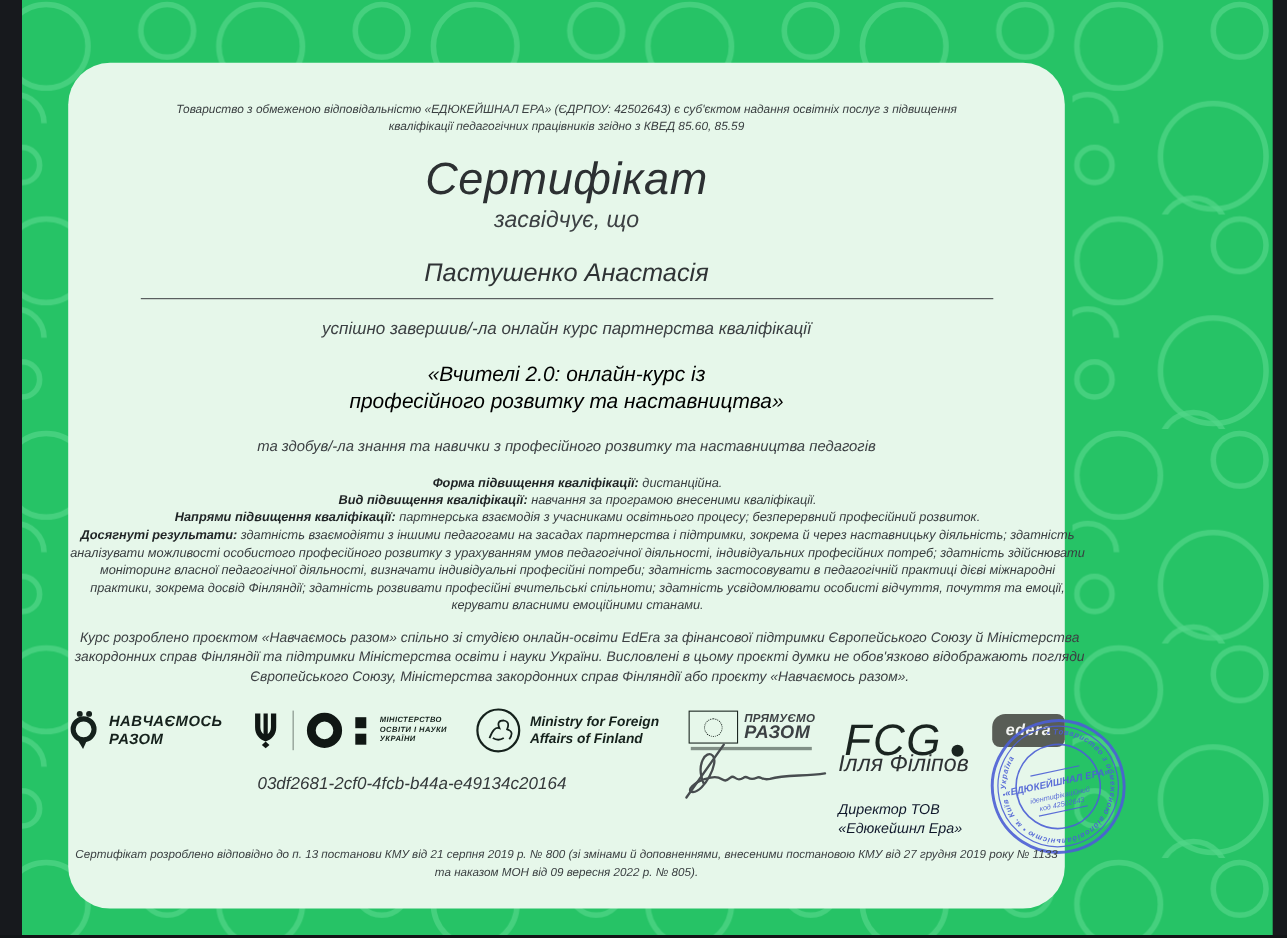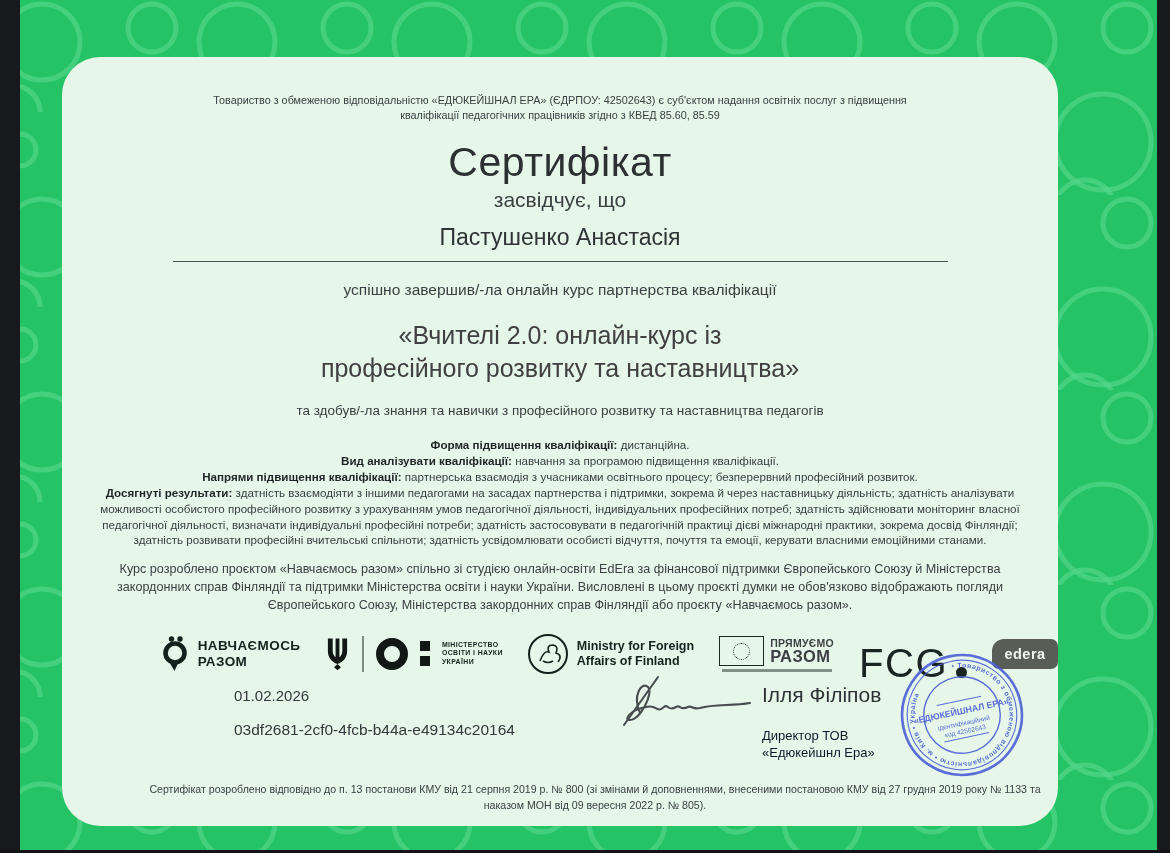--- a/index.html
+++ b/index.html
@@ -10,38 +10,38 @@
     background: #26c366;
     font-family: "Liberation Sans", sans-serif;
   }
   .bgsvg { position:absolute; left:0; top:0; z-index:0; }
   .edge { position:absolute; background:#17191d; z-index:6; }
   .edge-left { left:0; top:0; width:20px; height:853px; }
   .edge-right { right:0; top:0; width:13px; height:853px; }
   .edge-bottom { left:0; bottom:0; width:1170px; height:3px; background:#121417; }
 
   .card {
-    position:absolute; left:62px; top:57px; width:996px; height:769px;
+    position:absolute; left:62px; top:57px; width:906px; height:769px;
     background:#e6f7ea; border-radius:38px; z-index:4;
-    text-align:center; color:#3c4043;
+    text-align:center; color:#3c4043;font-style:italic;
   }
   .issuer { padding-top:36px; font-size:10.8px; line-height:1.4; width:715px; margin:0 auto; color:#3b4042; }
   .title  { margin-top:16px; font-size:41px; font-weight:400; color:#2c3032; letter-spacing:.5px; }
   .subtitle { margin-top:2px; font-size:21px; }
-  .name { margin-top:12px; font-size:23px; color:#2f3335; }
+  .name { margin-top:22px; font-size:23px; color:#2f3335; }
   .rule { width:775px; height:1px; background:#4a4e50; margin:10px auto 0; }
   .completion { margin-top:19px; font-size:15.5px; }
-  .course { margin-top:20px; font-size:25px; line-height:1.3; color:#404040; }
+  .course { margin-top:20px; font-size:19px; line-height:1.3; color:#000000; }
   .duration { margin-top:3px; font-size:17px; }
   .skills { margin-top:19px; font-size:13.5px; }
   .details { margin-top:19px; font-size:11.6px; line-height:1.37; width:926px; margin-left:auto; margin-right:auto; color:#383d3f; }
   .details b { color:#1f2325; }
   .funding { margin-top:13px; font-size:12.6px; line-height:1.42; width:930px; margin-left:auto; margin-right:auto; }
 
-  .logos { margin-top:11px; display:flex; align-items:center; justify-content:flex-end; gap:25px; height:56px; }
+  .logos { margin-top:11px; display:flex; align-items:center; justify-content:space-between; gap:25px; height:56px; }
   .logo { display:flex; align-items:center; gap:9px; color:#15211c; }
   .logo-text-2 { text-align:left; font-weight:bold; font-size:13.5px; line-height:1.22; letter-spacing:.4px; }
   .mon-text { text-align:left; font-weight:bold; font-size:6.9px; line-height:1.3; letter-spacing:.4px; }
   .mon-ring { width:32px; height:32px; border:8px solid #101714; border-radius:50%; }
   .mon-squares { display:flex; flex-direction:column; gap:5px; }
   .mon-squares i { display:block; width:10px; height:10px; background:#101714; }
   .vdiv { width:1.5px; height:36px; background:#2a332e; opacity:.55; }
   .fin-circle { width:40px; height:40px; border:2.2px solid #15211c; border-radius:50%; display:flex; align-items:center; justify-content:center; }
   .fin-text { text-align:left; font-weight:bold; font-size:12.5px; line-height:1.22; }
   .eu-group { display:flex; flex-direction:column; align-items:center; gap:3px; }
@@ -59,21 +59,21 @@
     display:flex; align-items:center; justify-content:center; border-radius:12px 7px 7px 7px; letter-spacing:.5px; }
 
   .dateblock { position:absolute; left:172px; top:630px; text-align:left; color:#34383a; }
   .dateblock .date { font-size:15px; }
   .dateblock .serial { font-size:15.5px; margin-top:17px; }
   .signature { position:absolute; left:542px; top:616px; }
   .signer { position:absolute; left:700px; top:626px; text-align:left; }
   .signer .sname { font-size:21px; color:#2e3234; }
   .signer .srole { font-size:13px; line-height:1.32; margin-top:20px; color:#0f172a; }
   .stamp { position:absolute; left:836px; top:594px; width:128px; height:128px; transform:rotate(-12deg); opacity:.9; }
-  .footer { position:absolute; bottom:12px; left:50%; transform:translateX(-50%); width:905px; font-size:10.6px; line-height:1.5; color:#3b4042;margin-left:35px; }
+  .footer { position:absolute; bottom:24px; left:50%; transform:translateX(-50%); width:905px; font-size:10.6px; line-height:1.5; color:#3b4042; }
 </style>
 </head>
 <body>
 
 <svg class="bgsvg" width="1170" height="853">
   <defs>
     <pattern id="pgh" width="195" height="195" patternUnits="userSpaceOnUse">
       <g fill="none" stroke="#53d689" stroke-opacity="0.7" stroke-width="5">
         <circle cx="42" cy="42" r="38"></circle>
         <circle cx="152" cy="28" r="24"></circle>
@@ -106,21 +106,21 @@
 
   <div class="course">
     <div>«Вчителі 2.0: онлайн-курс із</div>
     <div>професійного розвитку та наставництва»</div>
   </div>
 
   <div class="skills">та здобув/-ла знання та навички з професійного розвитку та наставництва педагогів</div>
 
   <div class="details">
     <div><b>Форма підвищення кваліфікації:</b><span> дистанційна.</span></div>
-    <div><b>Вид аналізувати кваліфікації:</b><span> навчання за програмою підвищення кваліфікації.</span></div>
+    <div><b>Вид підвищення кваліфікації:</b><span> навчання за програмою внесеними кваліфікації.</span></div>
     <div><b>Напрями підвищення кваліфікації:</b><span> партнерська взаємодія з учасниками освітнього процесу; безперервний професійний розвиток.</span></div>
     <div><b>Досягнуті результати:</b><span> здатність взаємодіяти з іншими педагогами на засадах партнерства і підтримки, зокрема й через наставницьку діяльність; здатність аналізувати можливості особистого професійного розвитку з урахуванням умов педагогічної діяльності, індивідуальних професійних потреб; здатність здійснювати моніторинг власної педагогічної діяльності, визначати індивідуальні професійні потреби; здатність застосовувати в педагогічній практиці дієві міжнародні практики, зокрема досвід Фінляндії; здатність розвивати професійні вчительські спільноти; здатність усвідомлювати особисті відчуття, почуття та емоції, керувати власними емоційними станами.</span></div>
   </div>
 
   <div class="funding">Курс розроблено проєктом «Навчаємось разом» спільно зі студією онлайн-освіти EdEra за фінансової підтримки Європейського Союзу й Міністерства закордонних справ Фінляндії та підтримки Міністерства освіти і науки України. Висловлені в цьому проєкті думки не обов'язково відображають погляди Європейського Союзу, Міністерства закордонних справ Фінляндії або проєкту «Навчаємось разом».</div>
 
   <div class="logos">
 
     <div class="logo">
       <svg width="28" height="36" viewBox="0 0 28 36">
@@ -181,21 +181,20 @@
 
     <div class="fcg">
       <span class="fcg-txt">FCG</span>
       <span class="fcg-dot"></span>
     </div>
 
     <div class="edera-badge">edera</div>
   </div>
 
   <div class="dateblock">
-    <div class="date">01.02.2026</div>
     <div class="serial">03df2681-2cf0-4fcb-b44a-e49134c20164</div>
   </div>
 
   <svg class="signature" width="160" height="62" viewBox="0 0 160 62">
     <g fill="none" stroke="#474c4f" stroke-width="2.1" stroke-linecap="round">
       <path d="M36 40 C28 22 38 8 44 14 C50 20 36 47 26 47 C19 47 26 37 42 34 C54 31 52 41 60 34 C64 30 64 39 72 34 C76 31 76 38 84 34 C88 32 88 37 96 35 C110 31 128 33 146 30"></path>
       <path d="M54 4 L20 52"></path>
     </g>
   </svg>
 

